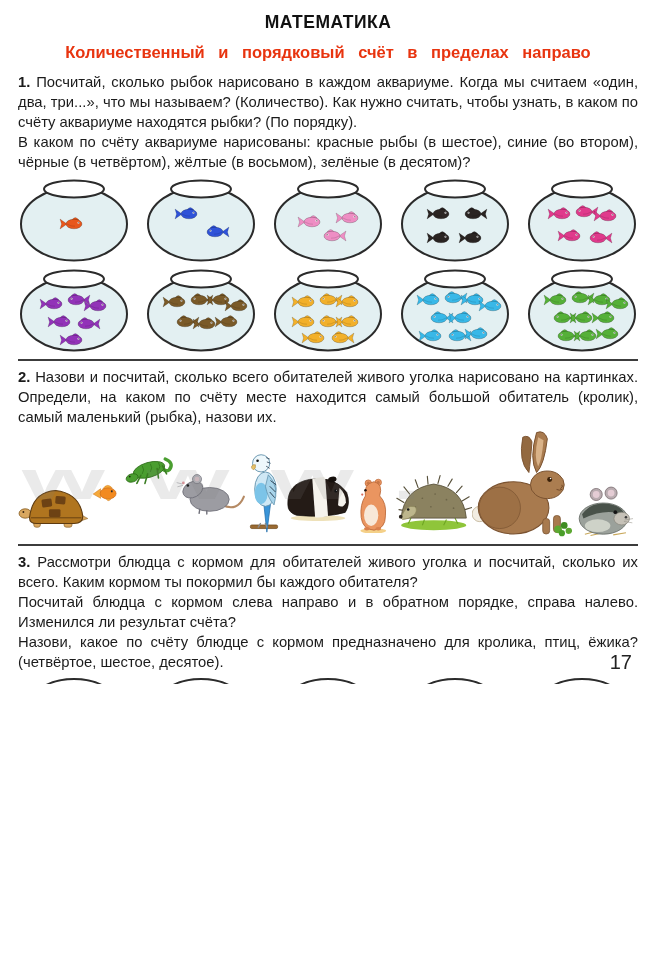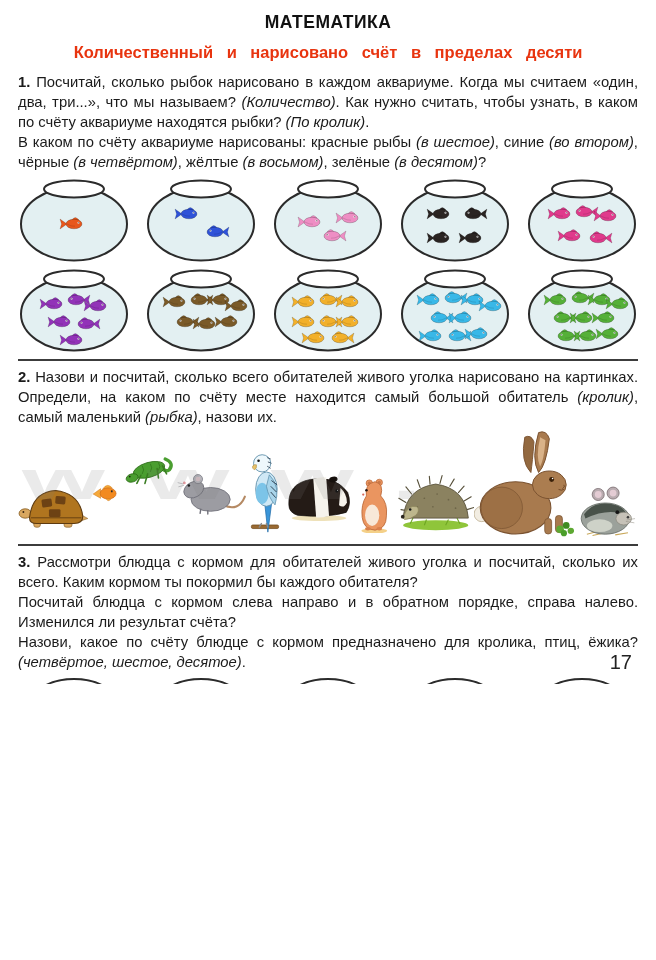--- a/index.html
+++ b/index.html
@@ -3,47 +3,47 @@
 <meta charset="utf-8">
 <style>
   html,body{margin:0;padding:0;background:#ffffff;}
   body{width:656px;height:960px;font-family:"Liberation Sans",sans-serif;color:#1b1b1b;}
   .page{position:relative;width:656px;height:684px;box-sizing:border-box;padding:0 18px;overflow:hidden;background:#fff;}
   .title{margin:12px 0 0;text-align:center;font-size:17.5px;font-weight:700;letter-spacing:.5px;color:#111;}
   .subtitle{margin:10px 0 10px;text-align:center;font-size:16.5px;font-weight:700;color:#e8340f;word-spacing:9px;}
   .task-text{font-size:14.8px;line-height:20px;text-align:justify;}
   .task-text p{margin:0;}
   .bd{font-weight:700;}
-  .it{font-style:italic;}
+  .it{}
   .bowl-row{display:flex;justify-content:space-between;margin-top:4px;}
   .bowl-row > div{width:112px;height:86px;}
   .sep{border:none;border-top:2px solid #3c3c3c;margin:7px 0 6px;}
-  .animals{position:relative;height:110px;display:flex;align-items:flex-end;justify-content:space-between;margin-top:0;}
+  .animals{position:relative;height:110px;display:flex;align-items:flex-end;margin-top:0;}
   .animal{flex:0 0 auto;line-height:0;}
   .watermark{position:absolute;left:4px;top:20px;font-size:56px;font-weight:700;color:rgba(125,125,125,0.16);letter-spacing:22px;transform:scaleX(1.9);transform-origin:left center;white-space:nowrap;pointer-events:none;}
   .plate-row{display:flex;justify-content:space-between;margin-top:2px;}
   .plate-row > div{width:112px;height:84px;line-height:0;}
   .trace-band{position:relative;height:34px;margin-top:11px;border-top:2px solid #9a9a9a;border-bottom:2px solid #9a9a9a;}
   .trace-mid{position:absolute;left:0;right:0;top:15px;border-top:2px dotted #8a8a8a;}
   .digits{position:absolute;left:2px;top:-9px;display:flex;gap:11px;}
   .digit{font-size:44px;line-height:50px;font-weight:400;color:transparent;
          background-image:radial-gradient(circle,#4f4f4f 1.05px,transparent 1.4px);
          background-size:3.6px 3.6px;-webkit-background-clip:text;background-clip:text;}
   .page-num{position:absolute;right:24px;bottom:10px;font-size:20px;color:#222;}
 </style>
 </head>
 <body>
 
 <div class="page">
 
   <h1 class="title">МАТЕМАТИКА</h1>
-  <h2 class="subtitle">Количественный и нарисовано счёт в пределах десяти</h2>
+  <h2 class="subtitle">Количественный и порядковый счёт в пределах направо</h2>
 
   <div class="task-text">
-      <p><span class="bd">1. </span><span>Посчитай, сколько рыбок нарисовано в каждом аквариуме. Когда мы считаем «один, два, три...», что мы называем? </span><span class="it">(Количество)</span><span>. Как нужно считать, чтобы узнать, в каком по счёту аквариуме находятся рыбки? </span><span class="it">(По кролик)</span><span>.</span></p>
+      <p><span class="bd">1. </span><span>Посчитай, сколько рыбок нарисовано в каждом аквариуме. Когда мы считаем «один, два, три...», что мы называем? </span><span class="it">(Количество)</span><span>. Как нужно считать, чтобы узнать, в каком по счёту аквариуме находятся рыбки? </span><span class="it">(По порядку)</span><span>.</span></p>
       <p><span>В каком по счёту аквариуме нарисованы: красные рыбы </span><span class="it">(в шестое)</span><span>, синие </span><span class="it">(во втором)</span><span>, чёрные </span><span class="it">(в четвёртом)</span><span>, жёлтые </span><span class="it">(в восьмом)</span><span>, зелёные </span><span class="it">(в десятом)</span><span>?</span></p>
     </div>
 
   <div class="bowl-row">
       <div><svg width="112" height="86" viewBox="0 0 112 86">
       <ellipse cx="56" cy="48" rx="53" ry="36.5" fill="#e3f0f2" stroke="#2b2b2b" stroke-width="2"></ellipse>
       <ellipse cx="56" cy="13" rx="30" ry="8.5" fill="#ffffff" stroke="#2b2b2b" stroke-width="2"></ellipse>
       <g transform="translate(56,48) scale(1,1)">
     <path d="M-7,0 L-14,-5 L-12.5,0 L-14,5 Z" fill="#e8571c" stroke="rgba(0,0,0,0.3)" stroke-width="0.5"></path>
     <path d="M-2,-4 Q1,-9 5,-4 Z" fill="#e8571c" stroke="rgba(0,0,0,0.3)" stroke-width="0.5"></path>

